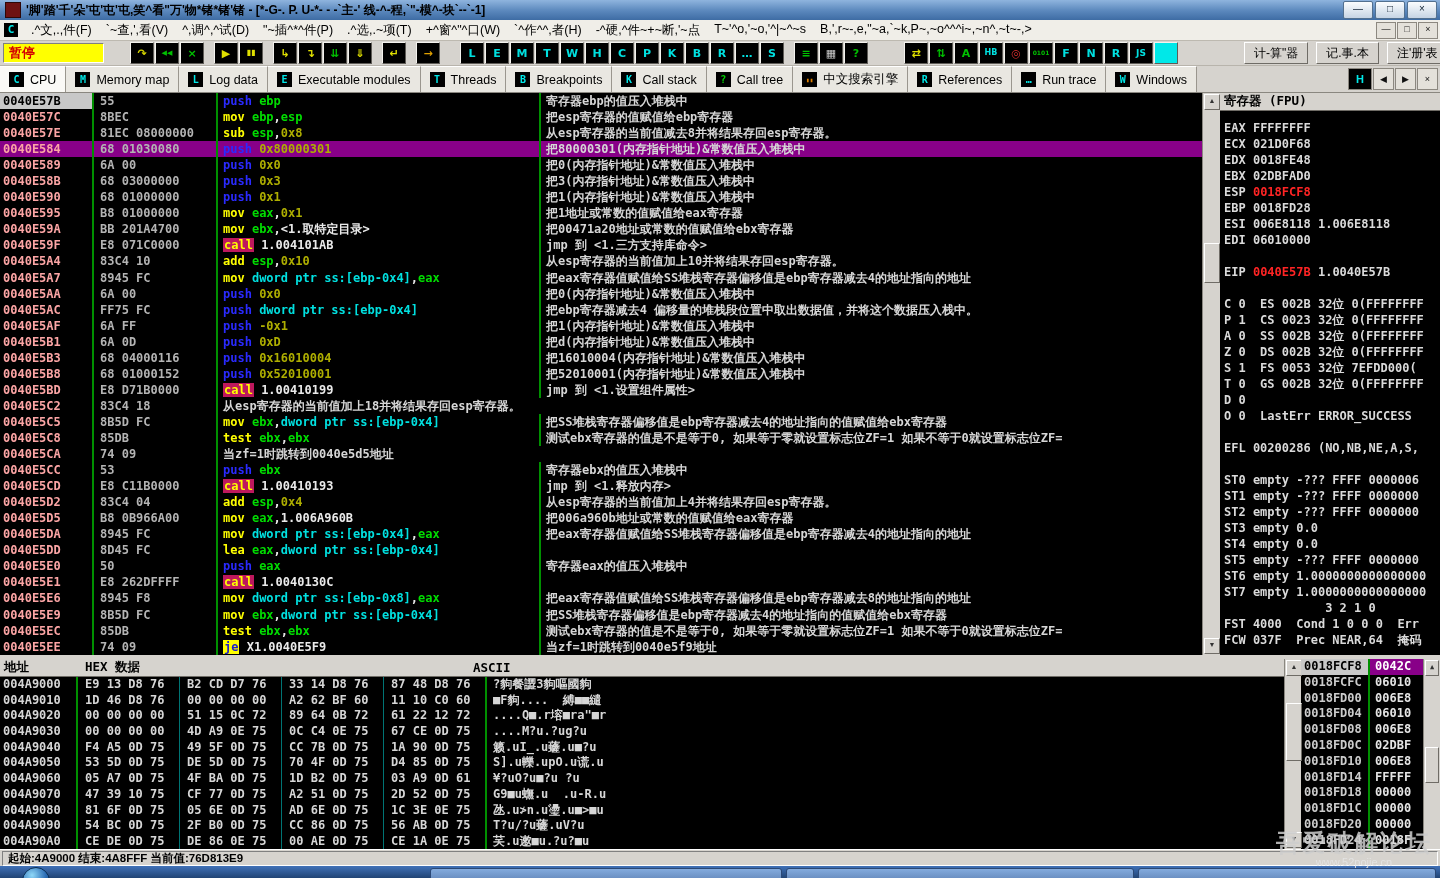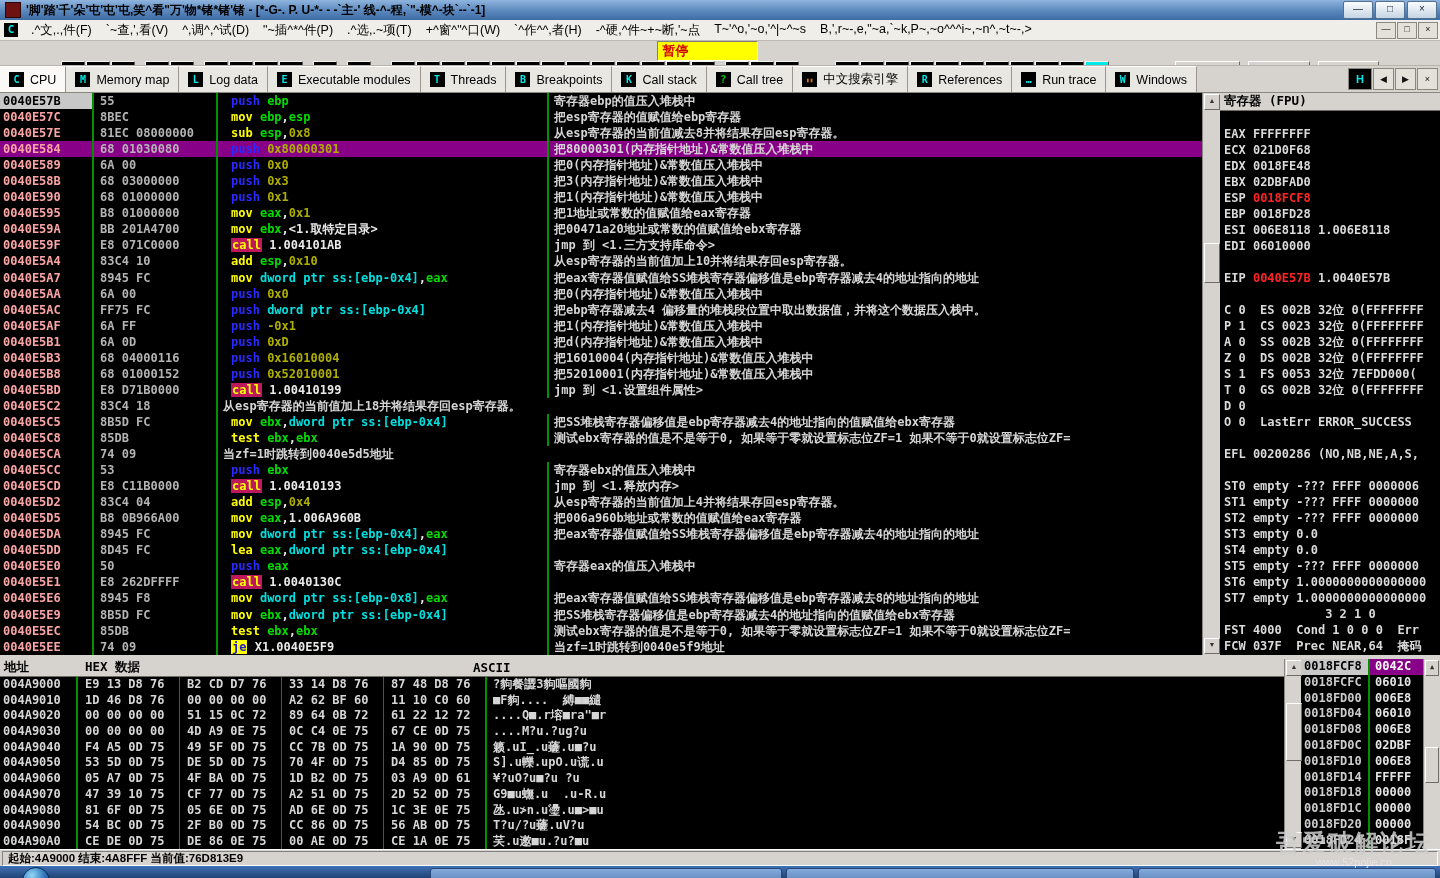--- a/index.html
+++ b/index.html
@@ -13,21 +13,21 @@
 
   
   .menubar{height:20px;background:#F0EEE8;border-bottom:1px solid #BDB9B0;display:flex;align-items:center;font-size:12.5px;color:#000;}
   .c-badge{width:14px;height:14px;background:#000;color:#00E8E8;font-weight:bold;font-size:11px;text-align:center;line-height:14px;margin:0 6px 0 4px;flex:none;font-family:"DejaVu Sans Mono",monospace;}
   #menu-items{display:flex;flex:1;overflow:hidden;white-space:nowrap;}
   .mitem{padding:0 7px;}
   .mdi{display:flex;margin-right:2px;}
   .mdibtn{width:18px;height:15px;background:#E4E1DA;border:1px solid #8C8880;margin-left:1px;font-size:9px;line-height:13px;text-align:center;color:#222;}
 
   
-  .toolbar{height:24px;background:#D6D3CE;border-bottom:1px solid #B8B4AC;display:flex;align-items:center;padding:0 3px;overflow:hidden;flex-direction:column;}
+  .toolbar{height:24px;background:#D6D3CE;border-bottom:1px solid #B8B4AC;display:flex;align-items:center;padding:0 3px;overflow:hidden;}
   .paused{width:94px;height:18px;flex:none;background:#FFFF00;color:#D40000;font-weight:bold;font-size:13px;line-height:18px;padding-left:5px;border:1px solid;border-color:#808080 #FFF #FFF #808080;margin-right:26px;}
   #toolbar-groups{display:flex;align-items:center;flex:1;}
   .tgroup{display:flex;margin-right:9px;}
   .tbtn{width:22px;height:20px;margin-right:1px;background:#000;border:1px solid;border-color:#F4F2EE #5F5C57 #5F5C57 #F4F2EE;display:flex;align-items:center;justify-content:center;flex:none;}
   .tglyph{font-family:"DejaVu Sans",sans-serif;font-weight:bold;font-size:11px;line-height:1;}
   .tbtn-txt{height:20px;padding:0 9px;margin-left:8px;background:#D6D3CE;border:1px solid;border-color:#FFF #6F6C66 #6F6C66 #FFF;font-size:12px;display:flex;align-items:center;white-space:nowrap;color:#000;}
 
   
   .tabbar{height:26px;background:#D6D3CE;display:flex;align-items:stretch;border-bottom:1px solid #8A8780;overflow:hidden;}
   #tabs{display:flex;flex:1;overflow:hidden;}
@@ -38,35 +38,35 @@
   .tcbtn{width:19px;height:20px;margin-left:1px;background:#E4E1DA;border:1px solid #8C8880;font-size:9px;display:flex;align-items:center;justify-content:center;color:#111;}
   .tcbtn.hbtn{background:#000;color:#00E8E8;font-weight:bold;font-size:11px;width:22px;}
 
   
   .main{display:flex;height:562px;background:#000;}
   .disasm{width:1202px;flex:none;overflow:hidden;font:bold 12px "DejaVu Sans Mono",monospace;}
   .drow{display:flex;height:16.06px;line-height:16px;white-space:pre;overflow:hidden;}
   .c-addr{width:89px;padding-left:3px;flex:none;color:#fca5a5;}
   .c-addr.cur{background:#C8C8C8;color:#000;}
   .c-bytes{width:116px;padding-left:6px;flex:none;color:#B4B4B4;border-left:2px solid #009000;}
-  .c-instr{width:316px;padding-left:13px;flex:none;border-left:2px solid #009000;}
+  .c-instr{width:316px;padding-left:5px;flex:none;border-left:2px solid #009000;}
   .c-cmt{flex:1;padding-left:5px;border-left:2px solid #009000;color:#D6D6D6;overflow:hidden;}
   .drow.sel .c-addr,.drow.sel .c-bytes,.drow.sel .c-instr,.drow.sel .c-cmt{background:#880088;}
   .p-mb{color:#2A2AFF}.p-my{color:#FFFF00}.p-rg{color:#00DD00}.p-im{color:#AEAE00}
   .p-mem{color:#00E0E0}.p-wh{color:#EAEAEA}
   .p-cr{background:#be185d;color:#FFFF00;padding:0 1px;}
   .p-jy{background:#FFFF00;color:#2020C8;padding:0 1px;}
 
   .vscroll{width:17px;flex:none;background:#D6D3CE;border-left:1px solid #8A8780;position:relative;}
   .sarrow{position:absolute;left:1px;width:14px;height:14px;background:#D6D3CE;border:1px solid;border-color:#FFF #6F6C66 #6F6C66 #FFF;font-size:7px;line-height:12px;text-align:center;color:#333;}
   .sthumb{position:absolute;left:1px;width:14px;background:#D6D3CE;border:1px solid;border-color:#FFF #6F6C66 #6F6C66 #FFF;}
 
   .registers{flex:1;background:#000;overflow:hidden;font:bold 12px "DejaVu Sans Mono",monospace;color:#DADADA;}
   .reg-header{height:17px;background:#D6D3CE;color:#000;font-size:12.5px;display:flex;align-items:center;padding-left:4px;border-bottom:1px solid #6F6C66;}
-  .reg-body{padding:15px 0 0 4px;line-height:16px;}
+  .reg-body{padding:9px 0 0 4px;line-height:16px;}
   .rline{white-space:pre;height:16px;overflow:hidden;}
   .rv-red{color:#FF2424;}
 
   
   .hsplit{height:4px;background:#D6D3CE;}
   .bottom{display:flex;height:190px;background:#000;}
   .dump{width:1284px;flex:none;overflow:hidden;font:bold 12px "DejaVu Sans Mono",monospace;}
   .dump-header{height:17px;background:#D6D3CE;color:#000;display:flex;border-bottom:1px solid #6F6C66;font-size:12.5px;align-items:center;}
   .dh-addr{width:73px;padding-left:4px;flex:none;}
   .dh-hex{width:381px;padding-left:8px;flex:none;}

